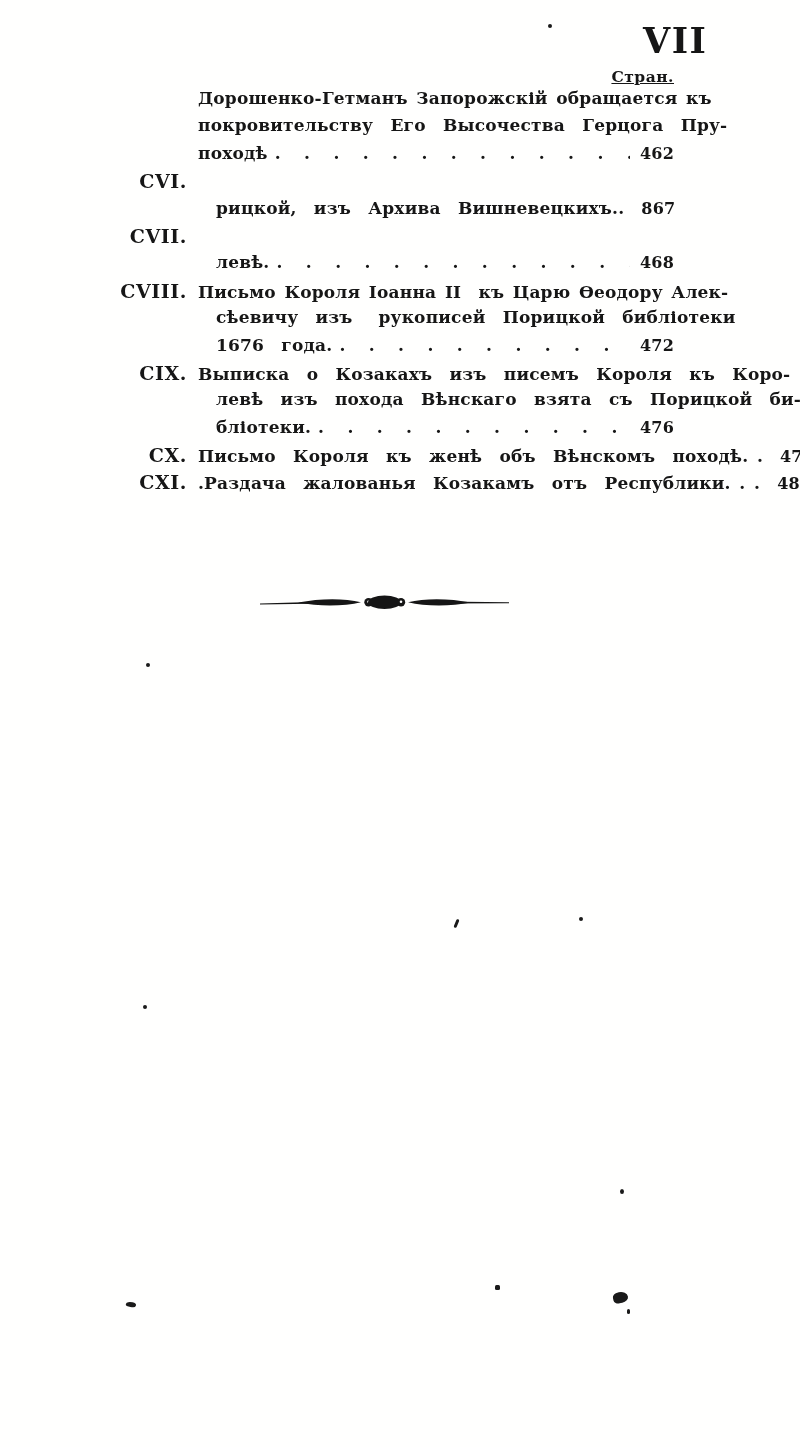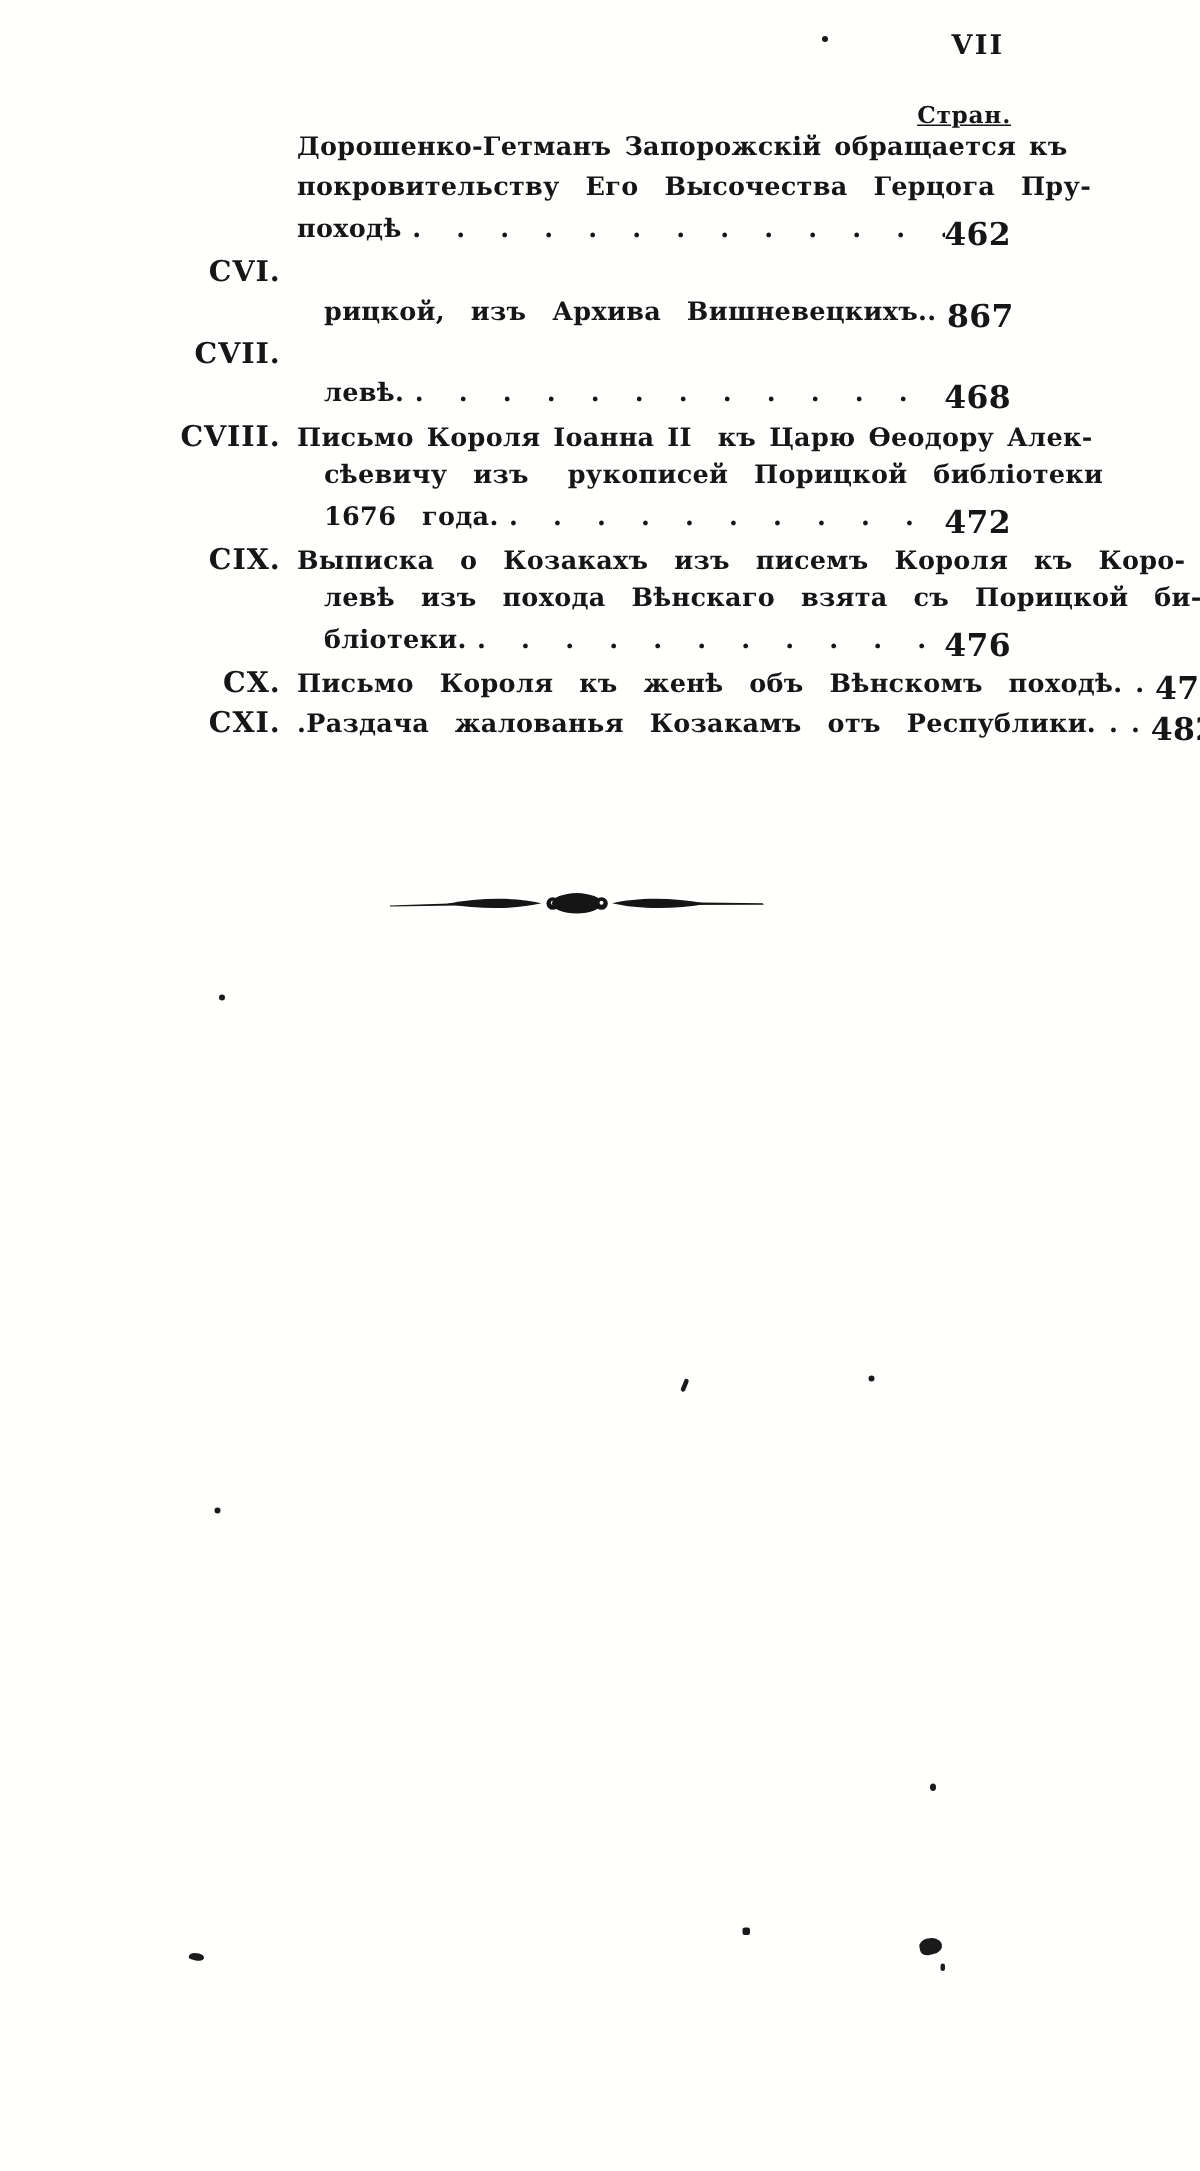--- a/index.html
+++ b/index.html
@@ -8,23 +8,23 @@
     width: 800px;
     height: 1447px;
     background: #fffffe;
     overflow: hidden;
     font-family: "DejaVu Serif", serif;
     color: #161616;
   }
   
   .folio {
     position: absolute;
-    top: 20px; left: 626px; width: 52px;
+    top: 20px; left: 643px; width: 52px;
     text-align: center;
-    font-size: 18px; font-weight: 700; letter-spacing: 1.5px;
+    font-size: 35px; font-weight: 700; letter-spacing: 1.5px;
   }
   
   .col-header {
     position: absolute;
     top: 67px; left: 560px; width: 114px;
     text-align: right;
     font-size: 15.5px; font-weight: 700; letter-spacing: 0.5px; text-decoration: underline;
   }
   
   .toc {
@@ -43,38 +43,38 @@
     width: 86px;
     padding-right: 11px;
     box-sizing: border-box;
     text-align: right;
     font-size: 19px;
     letter-spacing: 0.6px;
   }
   .rest {
     flex: 1;
     display: flex;
-    align-items: flex-start;
+    align-items: flex-end;
     min-width: 0;
   }
   .rest.ind { padding-left: 18px; }
   .t { white-space: pre; flex: none; }
   .lead {
     flex: 1;
     overflow: hidden;
     white-space: nowrap;
     letter-spacing: 7.5px;
     padding-left: 7px;
     min-width: 0;
   }
   .pg {
     flex: none;
     min-width: 44px;
     text-align: right;
-    font-size: 21px;
+    font-size: 16px;
   }
   
   .ornament {
     position: absolute;
     top: 592px; left: 258px;
     width: 253px; height: 22px;
   }
   
   .speck {
     position: absolute;

